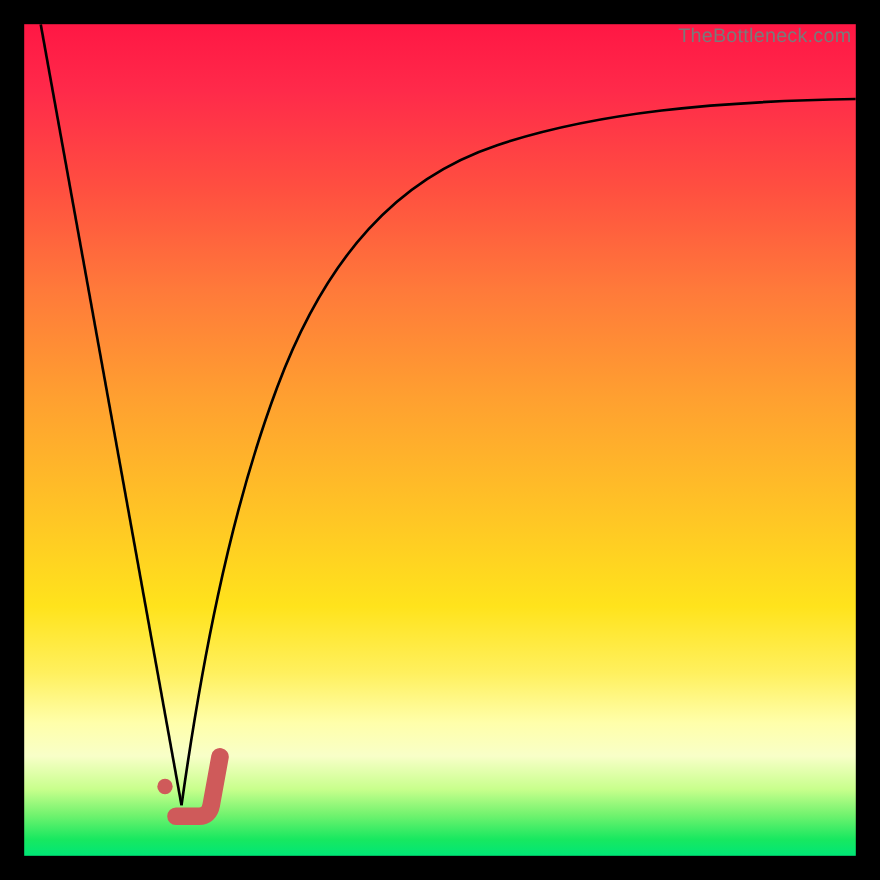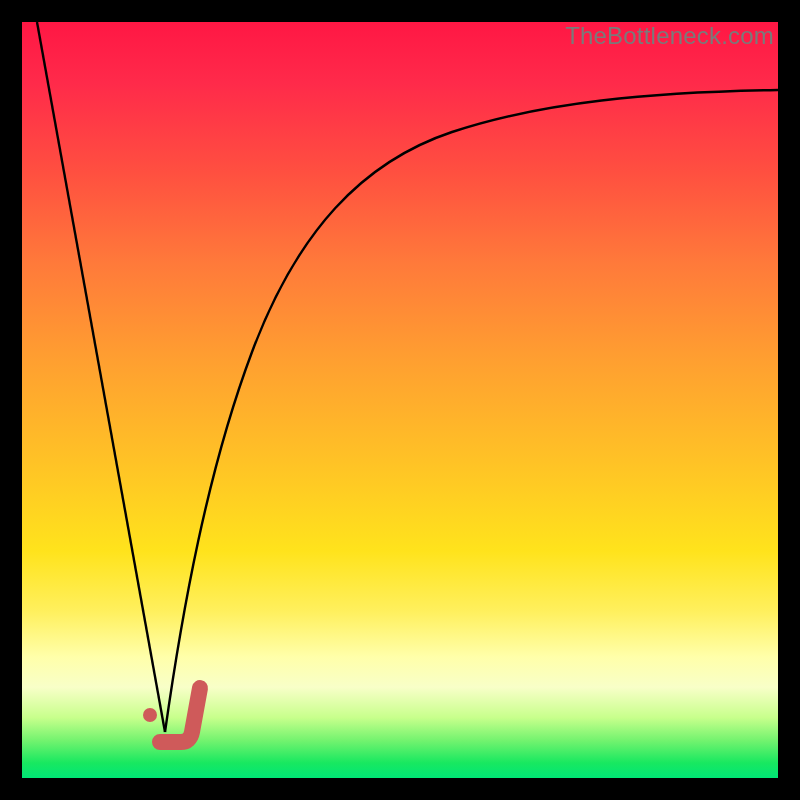--- a/index.html
+++ b/index.html
@@ -39,21 +39,21 @@
       #74f36f 95%,
       #18e860 98%,
       #00e676 100%
     );
   }
   .watermark {
     position: absolute;
     top: 0px;
     right: 4px;
     color: #7a7a7a;
-    font-size: 24px;
+    font-size: 18px;
     font-weight: 500;
     letter-spacing: 0.2px;
     pointer-events: none;
   }
   svg.curves {
     position: absolute;
     left: 0;
     top: 0;
     width: 756px;
     height: 756px;

